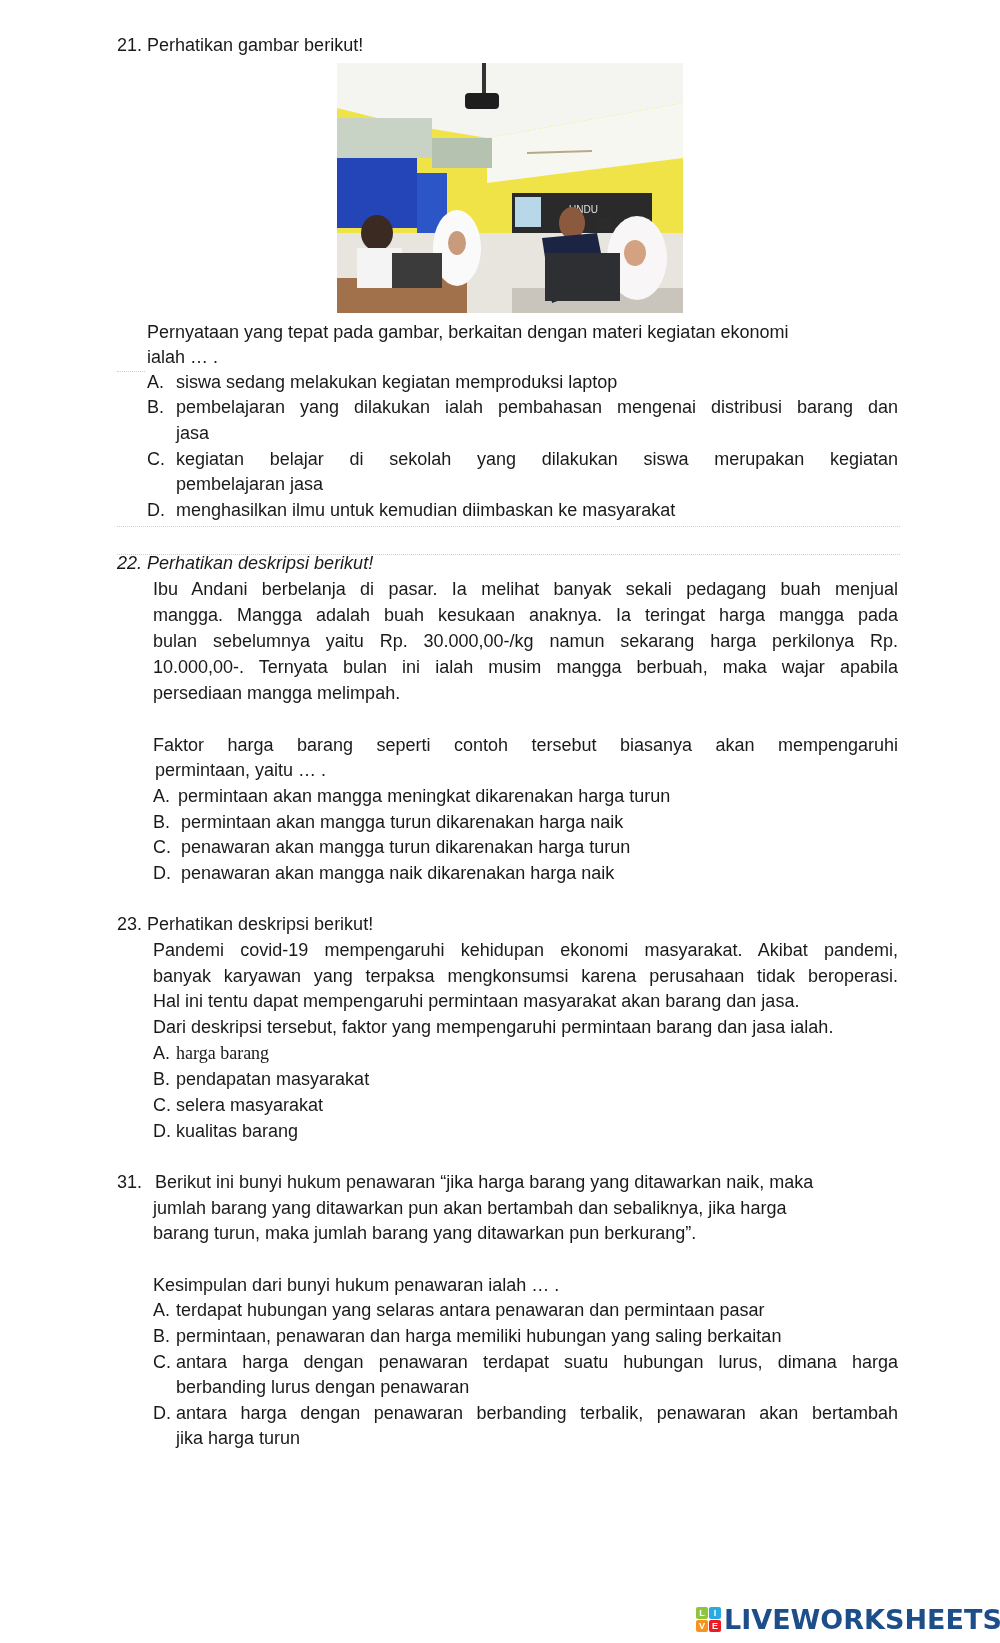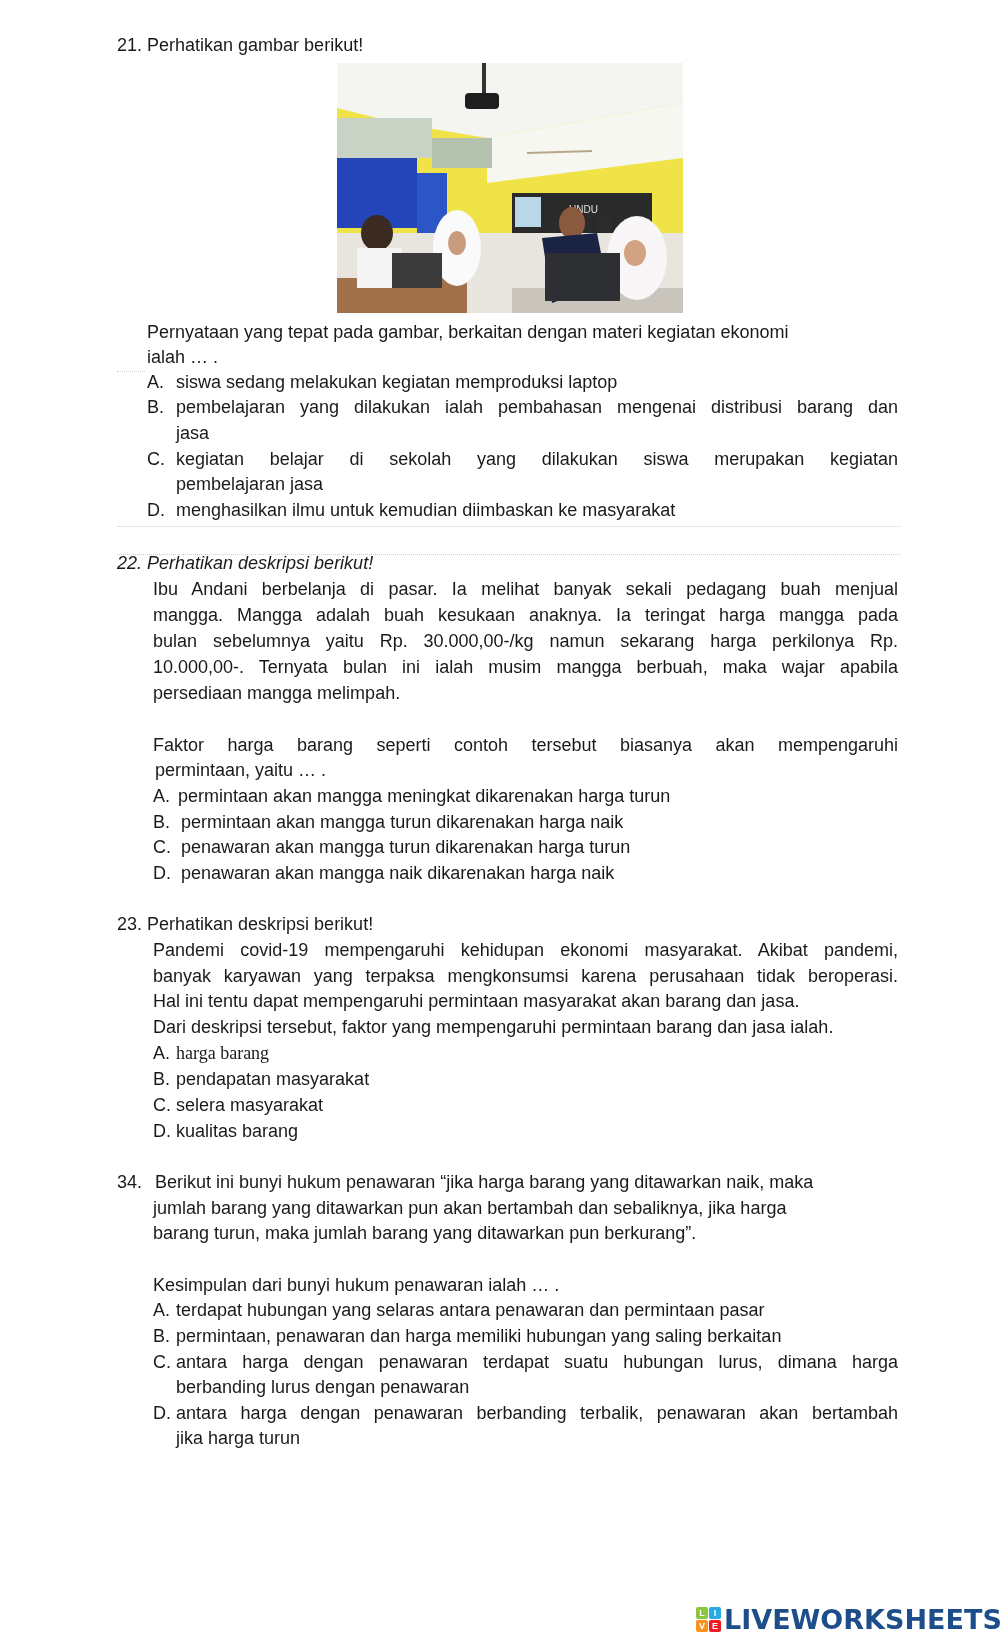--- a/index.html
+++ b/index.html
@@ -129,21 +129,21 @@
 </div>
 <div>
   <div class="line" style="left:153px; top:1093px;">C.</div>
   <div class="line" style="left:176px; top:1093px;">selera masyarakat</div>
 </div>
 <div>
   <div class="line" style="left:153px; top:1119px;">D.</div>
   <div class="line" style="left:176px; top:1119px;">kualitas barang</div>
 </div>
 
-<div class="line" style="left:117px; top:1170px;">34.</div>
+<div class="line" style="left:117px; top:1170px;">31.</div>
 <div class="line" style="left:155px; top:1170px;">Berikut ini bunyi hukum penawaran “jika harga barang yang ditawarkan naik, maka</div>
 <div class="line" style="left:153px; top:1196px;">jumlah barang yang ditawarkan pun akan bertambah dan sebaliknya, jika harga</div>
 <div class="line" style="left:153px; top:1221px;">barang turun, maka jumlah barang yang ditawarkan pun berkurang”.</div>
 
 <div class="line" style="left:153px; top:1273px;">Kesimpulan dari bunyi hukum penawaran ialah … .</div>
 
 <div>
   <div class="line" style="left:153px; top:1298px;">A.</div>
   <div class="line" style="left:176px; top:1298px;">terdapat hubungan yang selaras antara penawaran dan permintaan pasar</div>
 </div>

